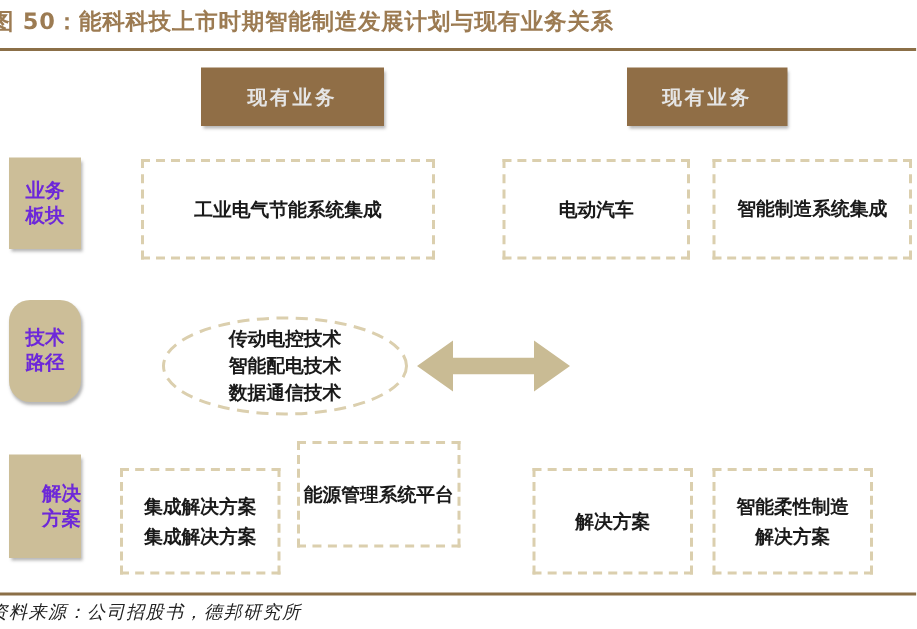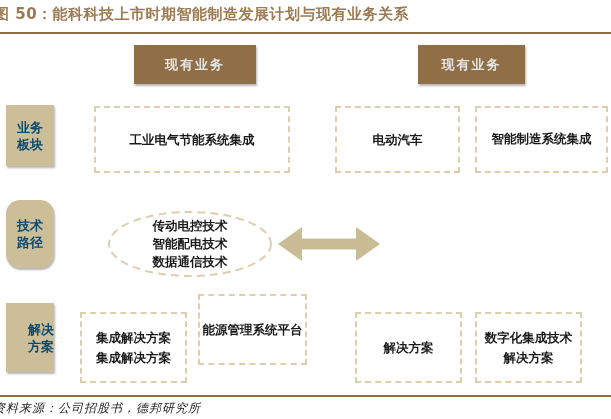--- a/index.html
+++ b/index.html
@@ -15,21 +15,21 @@
   .rule-top { top:32px; }
   .rule-bottom { top:395px; }
   .hdr {
     position:absolute; background:#906E46; color:#e5e5e5; font-weight:bold;
     font-size:13px; letter-spacing:2px; display:flex; align-items:center;
     justify-content:center; box-shadow:1px 2px 2px rgba(110,110,110,0.5);
   }
   .hdr-existing { left:134px; top:45px; width:122px; height:39px; }
   .hdr-plan     { left:418px; top:45px; width:107px; height:39px; }
   .rlabel {
-    position:absolute; left:6px; width:48px; background:#CCBE98; color:#0c4a6e;
+    position:absolute; left:6px; width:48px; background:#CCBE98; color:#6d28d9;
     font-weight:bold; font-size:13px; line-height:17px; text-align:center;
     display:flex; flex-direction:column; align-items:center; justify-content:center;
     box-shadow:1px 2px 2px rgba(110,110,110,0.5);
   }
   .rl-business { top:105px; height:61px; }
   .rl-tech     { top:200px; height:68px;border-radius:14px; }
   .rl-solution { top:303px; height:69px;align-items:flex-end; }
   .dbox {
     position:absolute; border:2px dashed #DBCFAE; background:#ffffff;
     display:flex; flex-direction:column; align-items:center; justify-content:center;
@@ -118,20 +118,20 @@
     <span class="line">集成解决方案</span>
     <span class="line">集成解决方案</span>
   </div>
   <div class="dbox s-energy">
     <span class="line">能源管理系统平台</span>
   </div>
   <div class="dbox s-charge">
     <span class="line">解决方案</span>
   </div>
   <div class="dbox s-flex">
-    <span class="line">数字化集成技术</span>
+    <span class="line">智能柔性制造</span>
     <span class="line">解决方案</span>
   </div>
 
   <div class="rule rule-bottom"></div>
   <div class="source">资料来源：公司招股书，德邦研究所</div>
 
 </div>
 
 </body></html>

